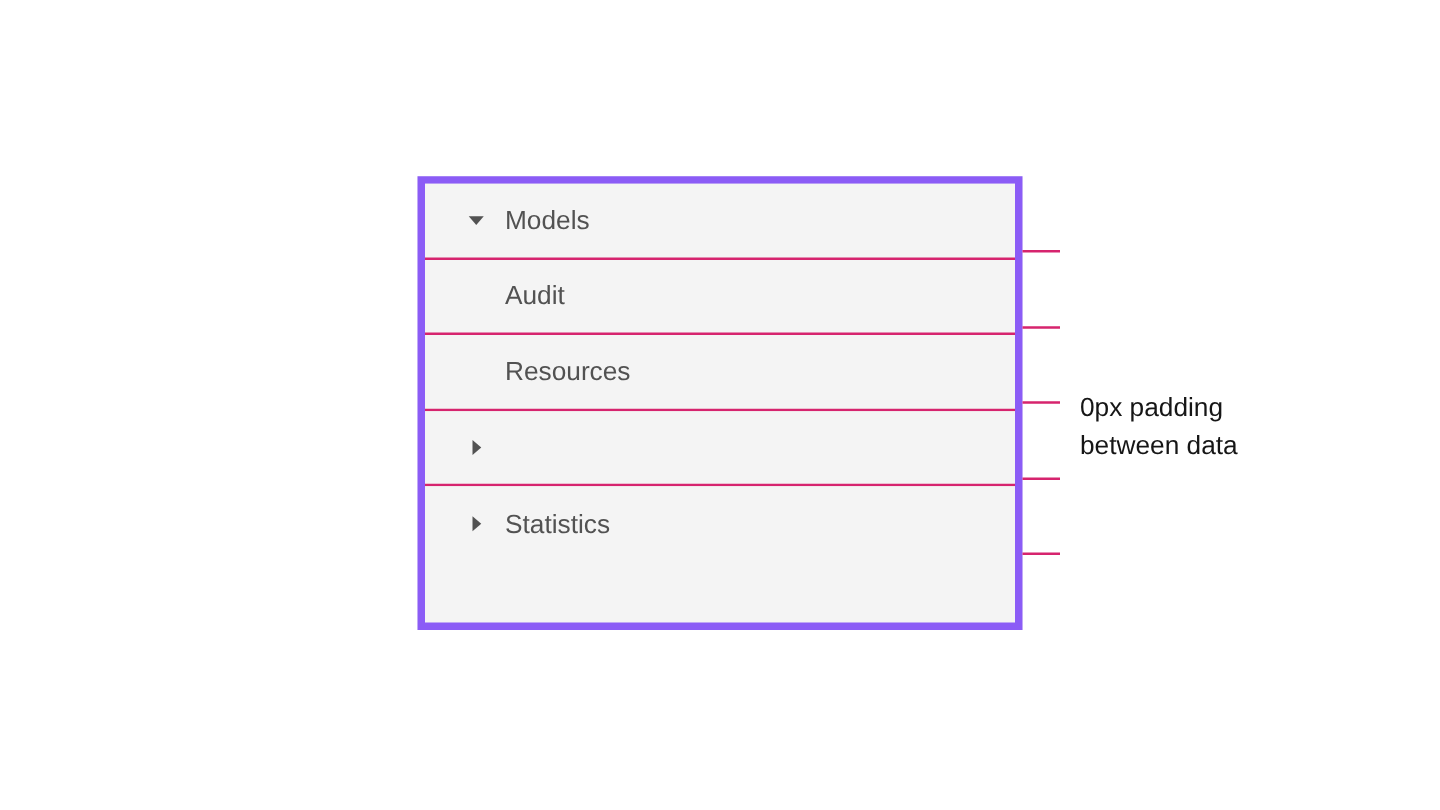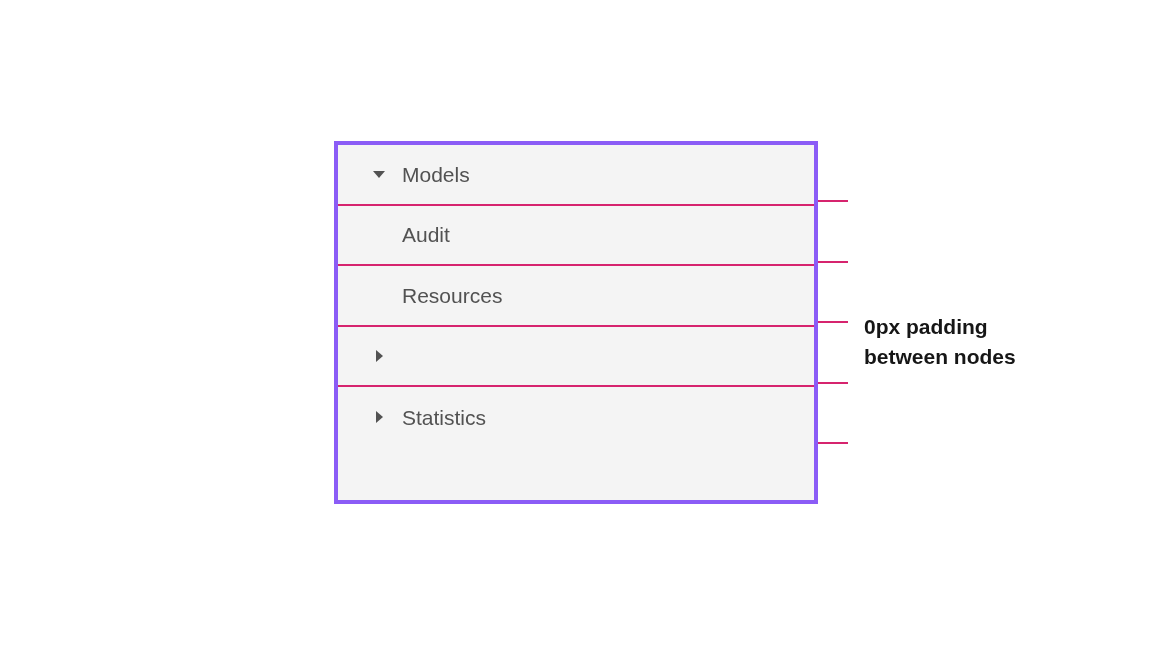--- a/index.html
+++ b/index.html
@@ -32,21 +32,21 @@
     height: 363px;
   }
 
   .tree {
     position: absolute;
     left: 0;
     top: 0;
     width: 484px;
     height: 363px;
     box-sizing: border-box;
-    border: 4px solid #8b5cf6;
+    border: 6px solid #8b5cf6;
     background: #f4f4f4;
   }
 
   .tree-node {
     position: relative;
     box-sizing: border-box;
     height: 60.5px;
     display: flex;
     align-items: center;
     background: #f4f4f4;
@@ -111,21 +111,20 @@
   
   #annotation {
     position: absolute;
     left: 864px;
     top: 312px;
     width: 230px;
     color: #161616;
     font-size: 21px;
     line-height: 30px;
     white-space: nowrap;
-    font-weight: bold;
   }
   #annotation .ann-line { display: block; }
 </style>
 </head>
 <body>
 
 <div id="canvas">
 
   <div id="tree-spec">
 
@@ -160,16 +159,16 @@
   </div>
 
   <div class="leader" style="top:200px;"></div>
   <div class="leader" style="top:261px;"></div>
   <div class="leader" style="top:321px;"></div>
   <div class="leader" style="top:382px;"></div>
   <div class="leader" style="top:442px;"></div>
 
   <div id="annotation">
     <span class="ann-line">0px padding</span>
-    <span class="ann-line">between nodes</span>
+    <span class="ann-line">between data</span>
   </div>
 
 </div>
 
 </body></html>

